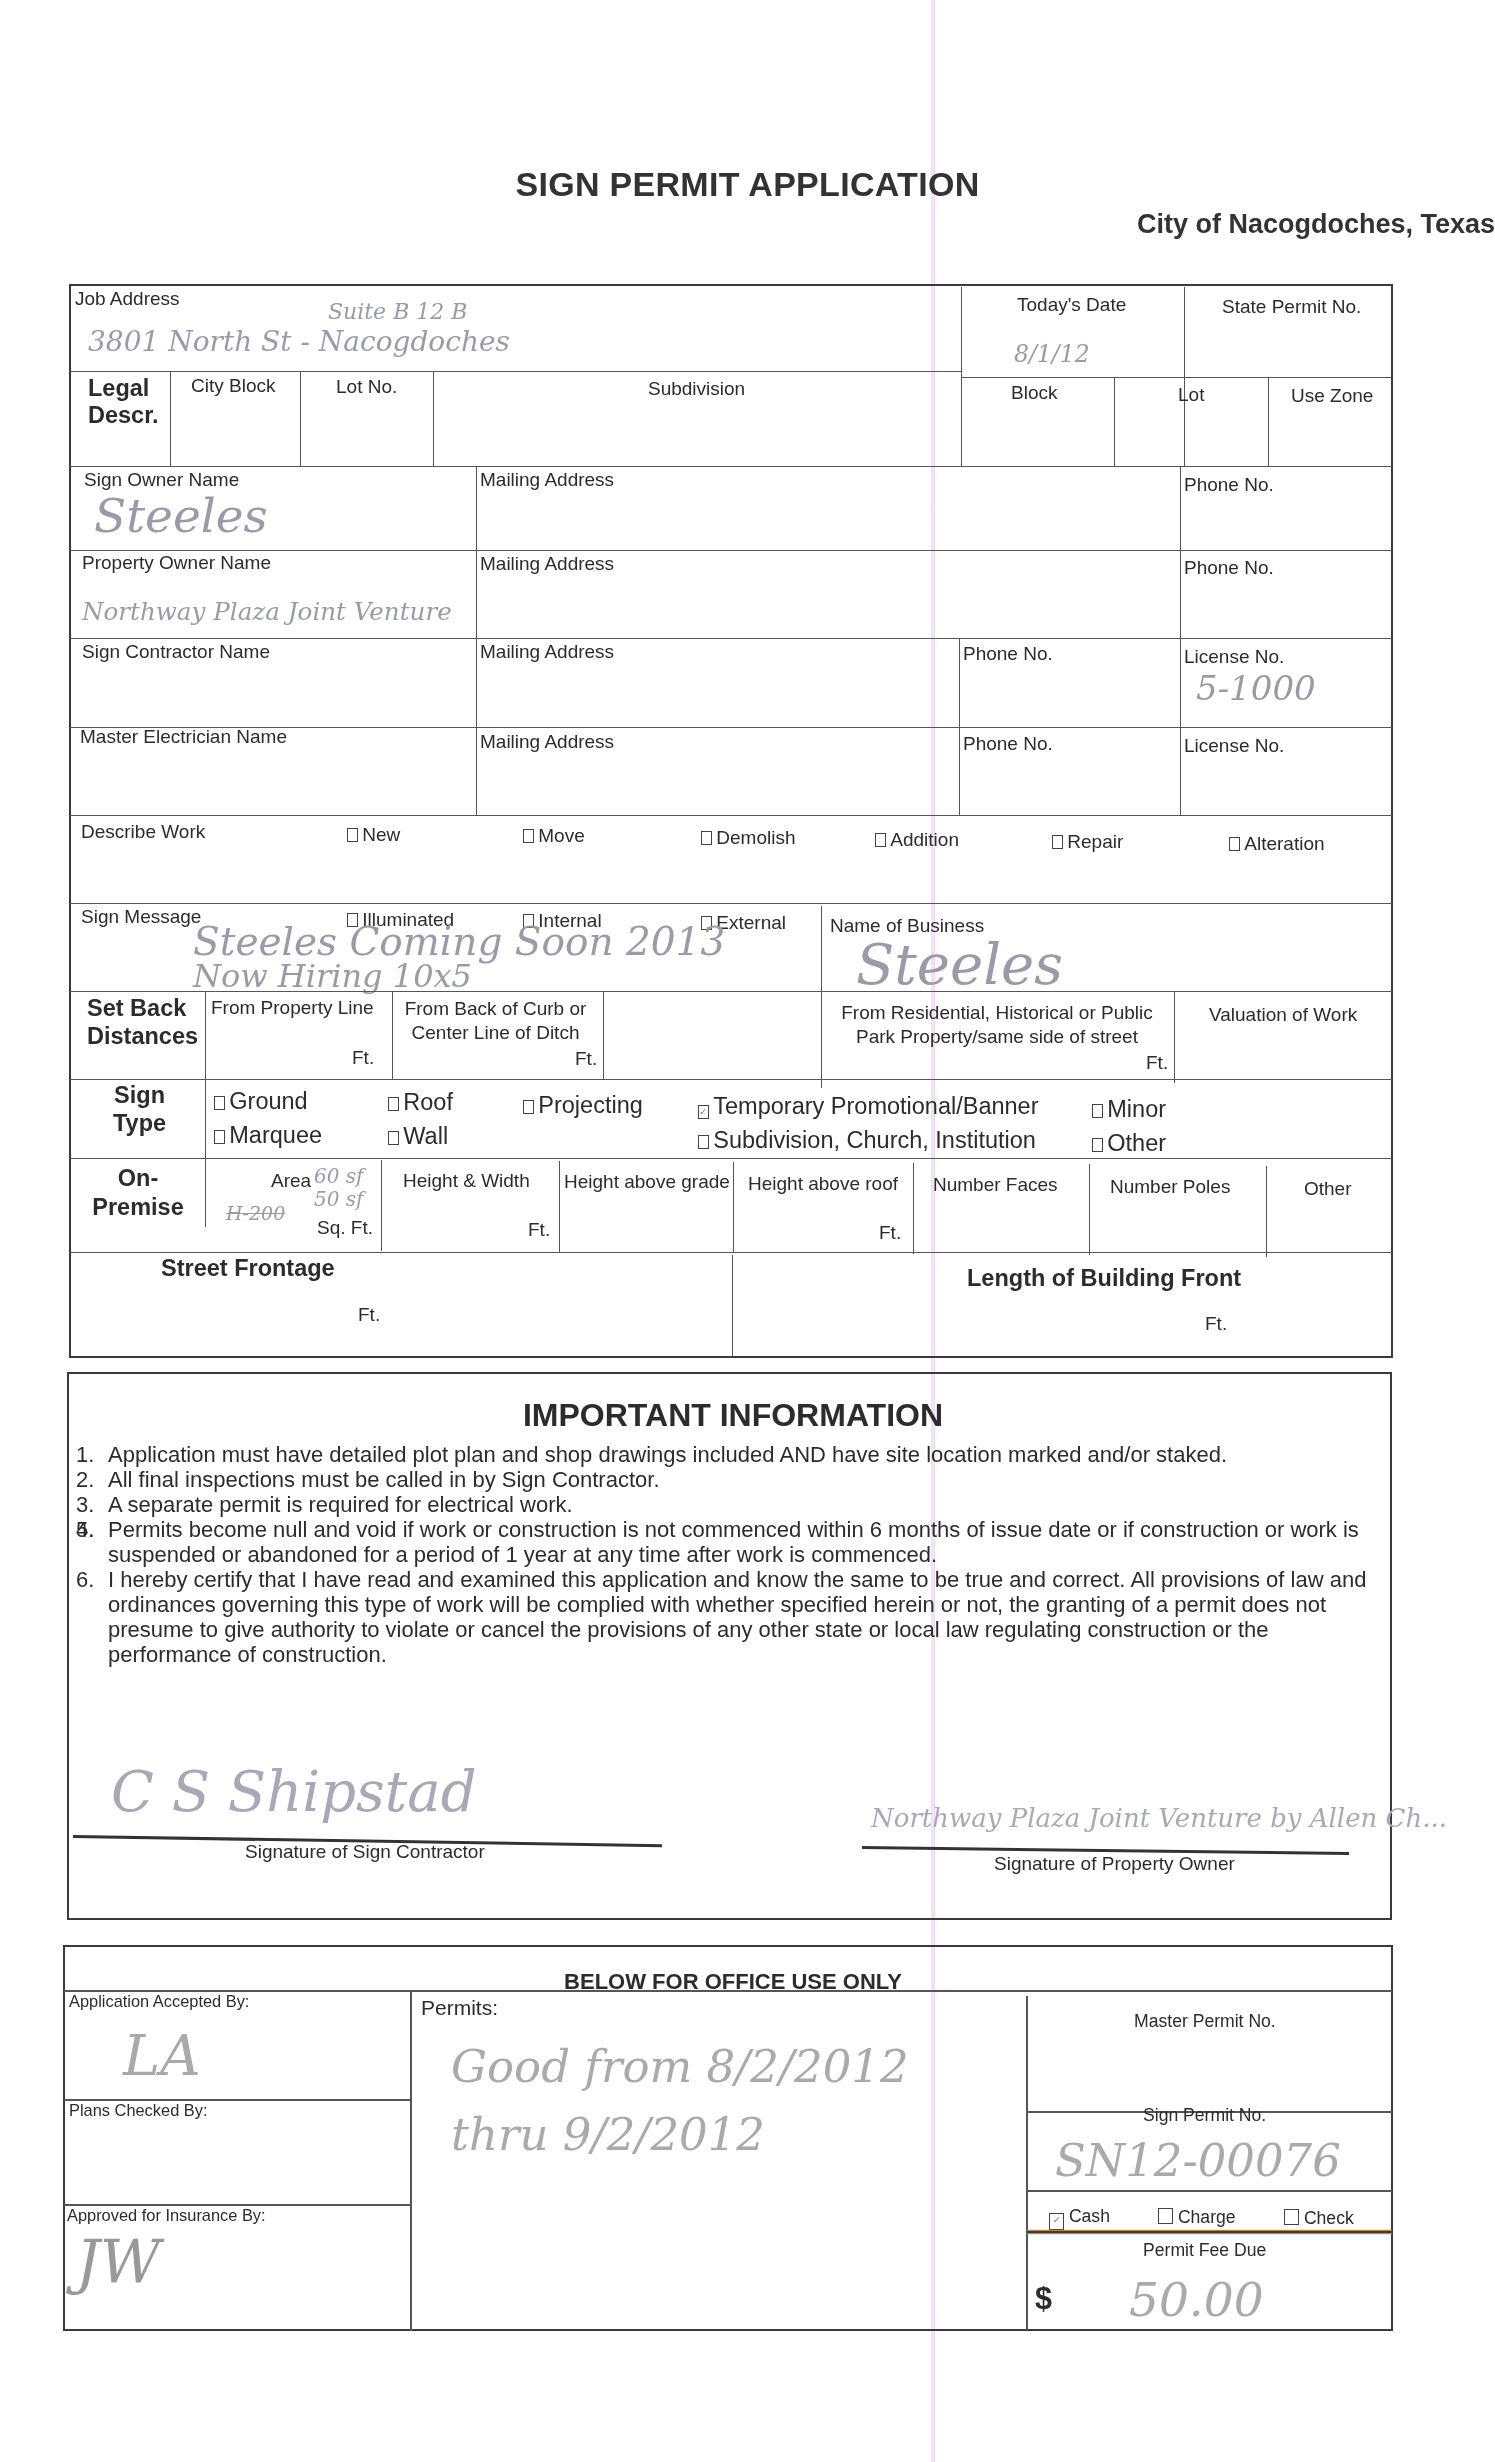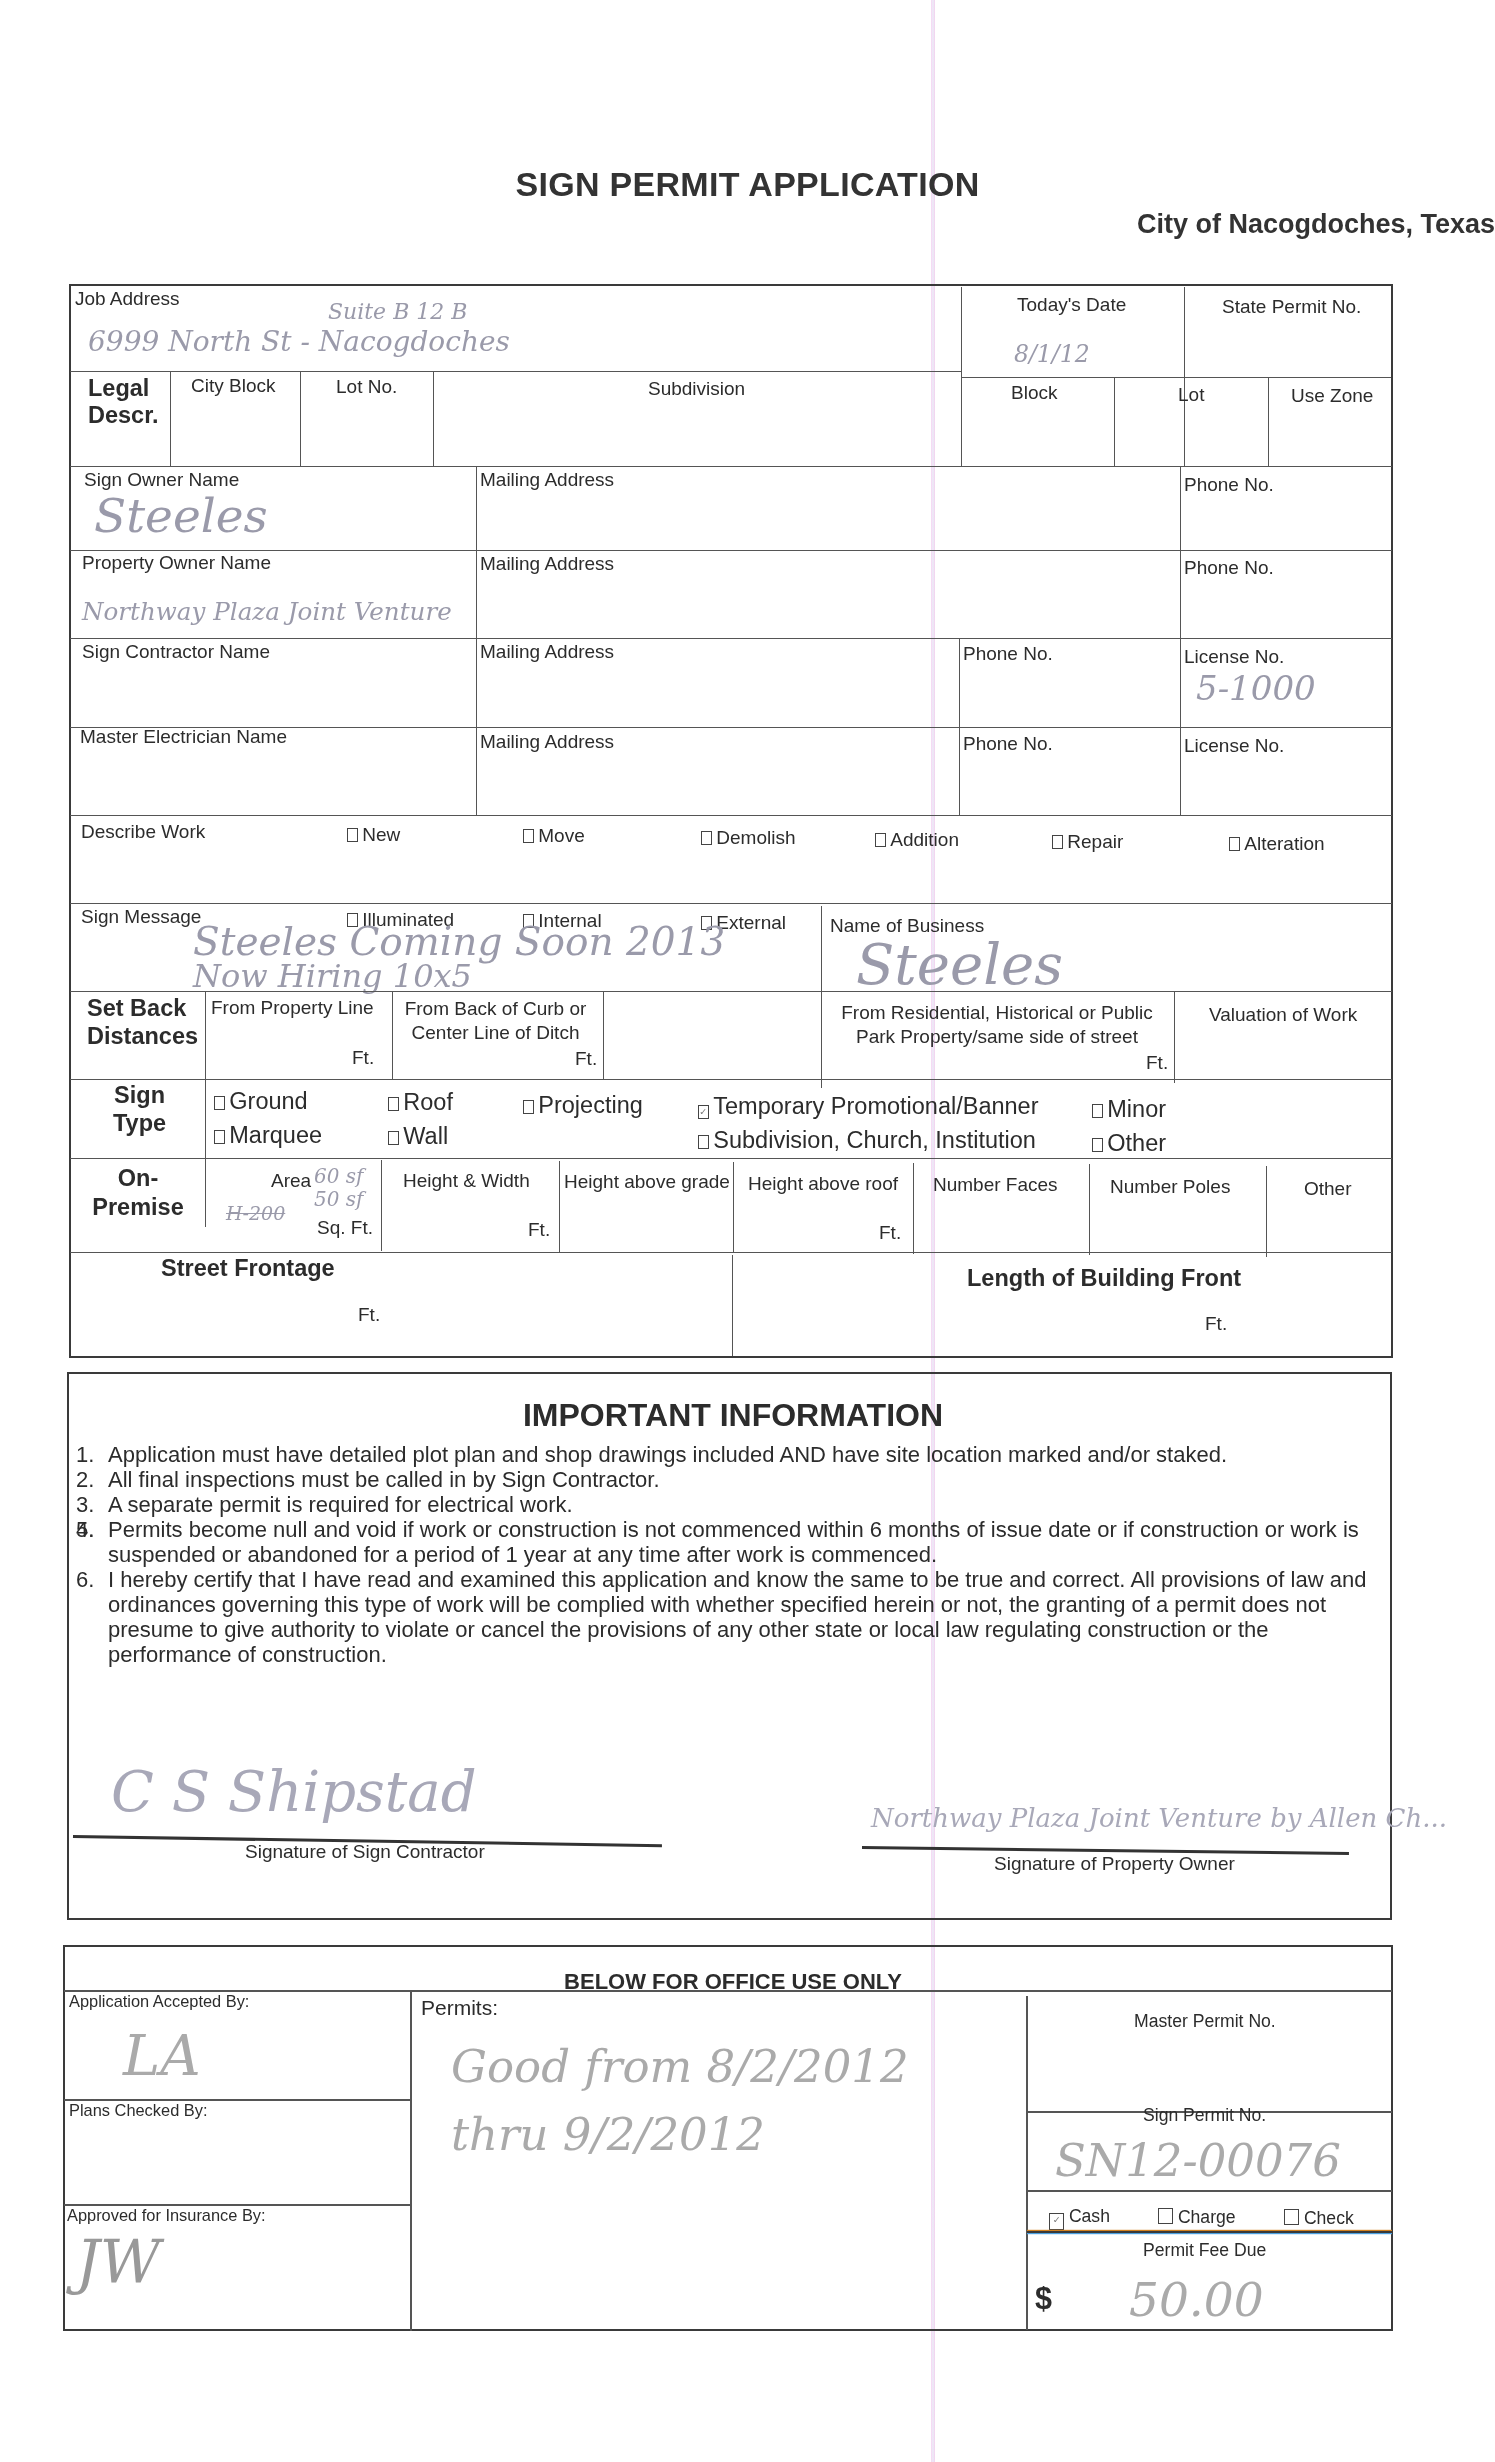--- a/index.html
+++ b/index.html
@@ -34,21 +34,21 @@
 
 <div class="scanline"></div>
 
 <div class="abs title">SIGN PERMIT APPLICATION</div>
 <div class="abs subtitle">City of Nacogdoches, Texas</div>
 
 <div class="box" style="left:69px; top:284px; width:1324px; height:1074px;"></div>
 
 <div class="lbl" style="left:75px; top:288px;">Job Address</div>
 <div class="hand" style="left:328px; top:299px; font-size:22px;">Suite B 12 B</div>
-<div class="hand" style="left:88px; top:325px; font-size:28px;">6999 North St - Nacogdoches</div>
+<div class="hand" style="left:88px; top:325px; font-size:28px;">3801 North St - Nacogdoches</div>
 <div class="vl" style="left:961px; top:287px; height:179px;"></div>
 <div class="vl" style="left:1184px; top:287px; height:179px;"></div>
 <div class="lbl" style="left:1017px; top:294px;">Today's Date</div>
 <div class="hand" style="left:1014px; top:340px; font-size:23.5px;">8/1/12</div>
 <div class="lbl" style="left:1222px; top:296px;">State Permit No.</div>
 <div class="abs" style="left:1190px; top:328px; width:193px; height:35px;"></div>
 
 <div class="hl" style="left:70px; top:371px; width:891px;"></div>
 <div class="hl" style="left:961px; top:377px; width:430px;"></div>
 <div class="lbl bold" style="left:88px; top:375px; line-height:27px;"><span>Legal</span><br><span>Descr.</span></div>

